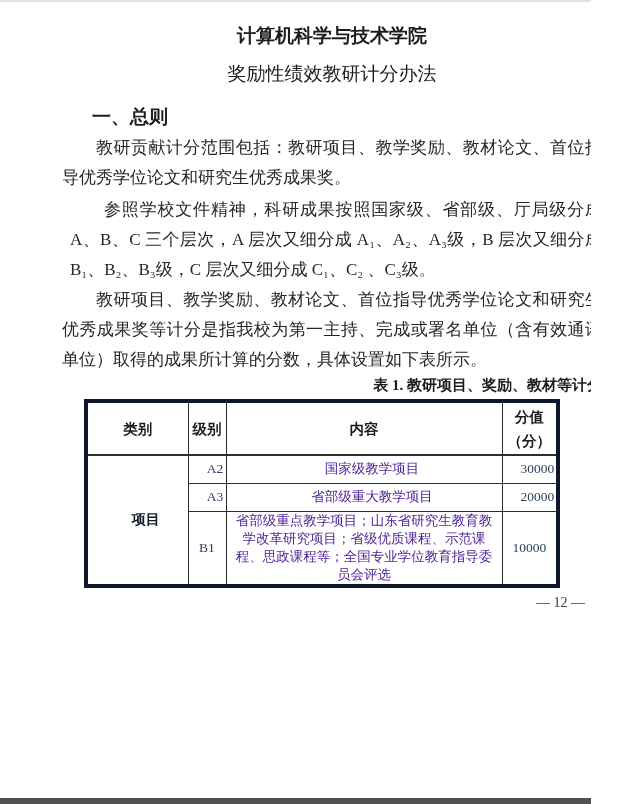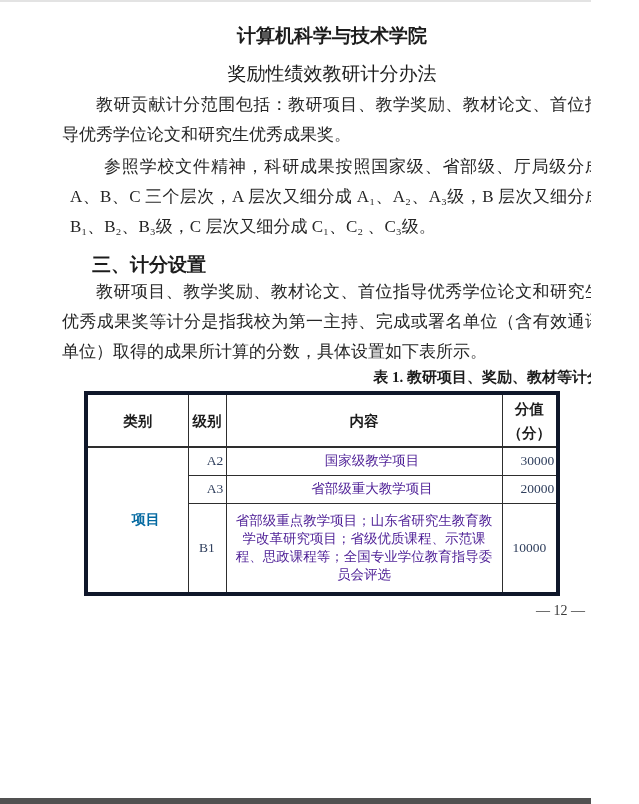--- a/index.html
+++ b/index.html
@@ -90,37 +90,37 @@
     color: #1c1c1c;
     border-bottom-width: 2px;
   }
   col.c-cat { width: 102px; }
   col.c-lvl { width: 38px; }
   col.c-cnt { width: 276px; }
   col.c-scr { width: 56px; }
   td.cat-cell {
     font-weight: 600;
     font-size: 14px;
-    color: #0369a1;
+    color: #0f172a;
   }
   td.lvl-cell, td.scr-cell {
     font-size: 13.5px;
     color: #31405e;
   }
   td.cnt-cell {
     font-size: 13.5px;
     color: #4c1d95;
     margin-left: 36px;
   }
   tr.row-a2 td, tr.row-a3 td { height: 28px; padding-left: 16px; }
   tr.row-b1 td { height: 52px; }
   td.cnt-long {
     text-align: justify;
     line-height: 18px;
-    padding: 8px 5px;
+    padding: 0 5px;
   }
   .page-number {
     font-size: 14px;
     line-height: 15px;
     text-align: right;
     padding-right: 17px;
     margin-top: 7px;
     color: #3a3a3a;
   }
   .bottom-band {
@@ -134,25 +134,25 @@
 </style>
 </head>
 <body>
 
 <div class="page">
   <div class="content">
 
     <div class="doc-title">计算机科学与技术学院</div>
     <div class="doc-subtitle">奖励性绩效教研计分办法</div>
 
+    <h2 class="sec-heading h-sec1">一、总则</h2>
 
     <p class="body-para p-2">教研贡献计分范围包括：教研项目、教学奖励、教材论文、首位指导优秀学位论文和研究生优秀成果奖。</p>
     <p class="body-para p-3">参照学校文件精神，科研成果按照国家级、省部级、厅局级分成 A、B、C 三个层次，A 层次又细分成 A₁、A₂、A₃级，B 层次又细分成 B₁、B₂、B₃级，C 层次又细分成 C₁、C₂ 、C₃级。</p>
 
-    <h2 class="sec-heading h-sec3">三、计分设置</h2>
     <p class="body-para p-4">教研项目、教学奖励、教材论文、首位指导优秀学位论文和研究生优秀成果奖等计分是指我校为第一主持、完成或署名单位（含有效通讯单位）取得的成果所计算的分数，具体设置如下表所示。</p>
 
     <div class="tbl-caption">表 1. 教研项目、奖励、教材等计分</div>
 
     <table class="score-table">
       <colgroup>
         <col class="c-cat">
           <col class="c-lvl">
           <col class="c-cnt">
           <col class="c-scr">

